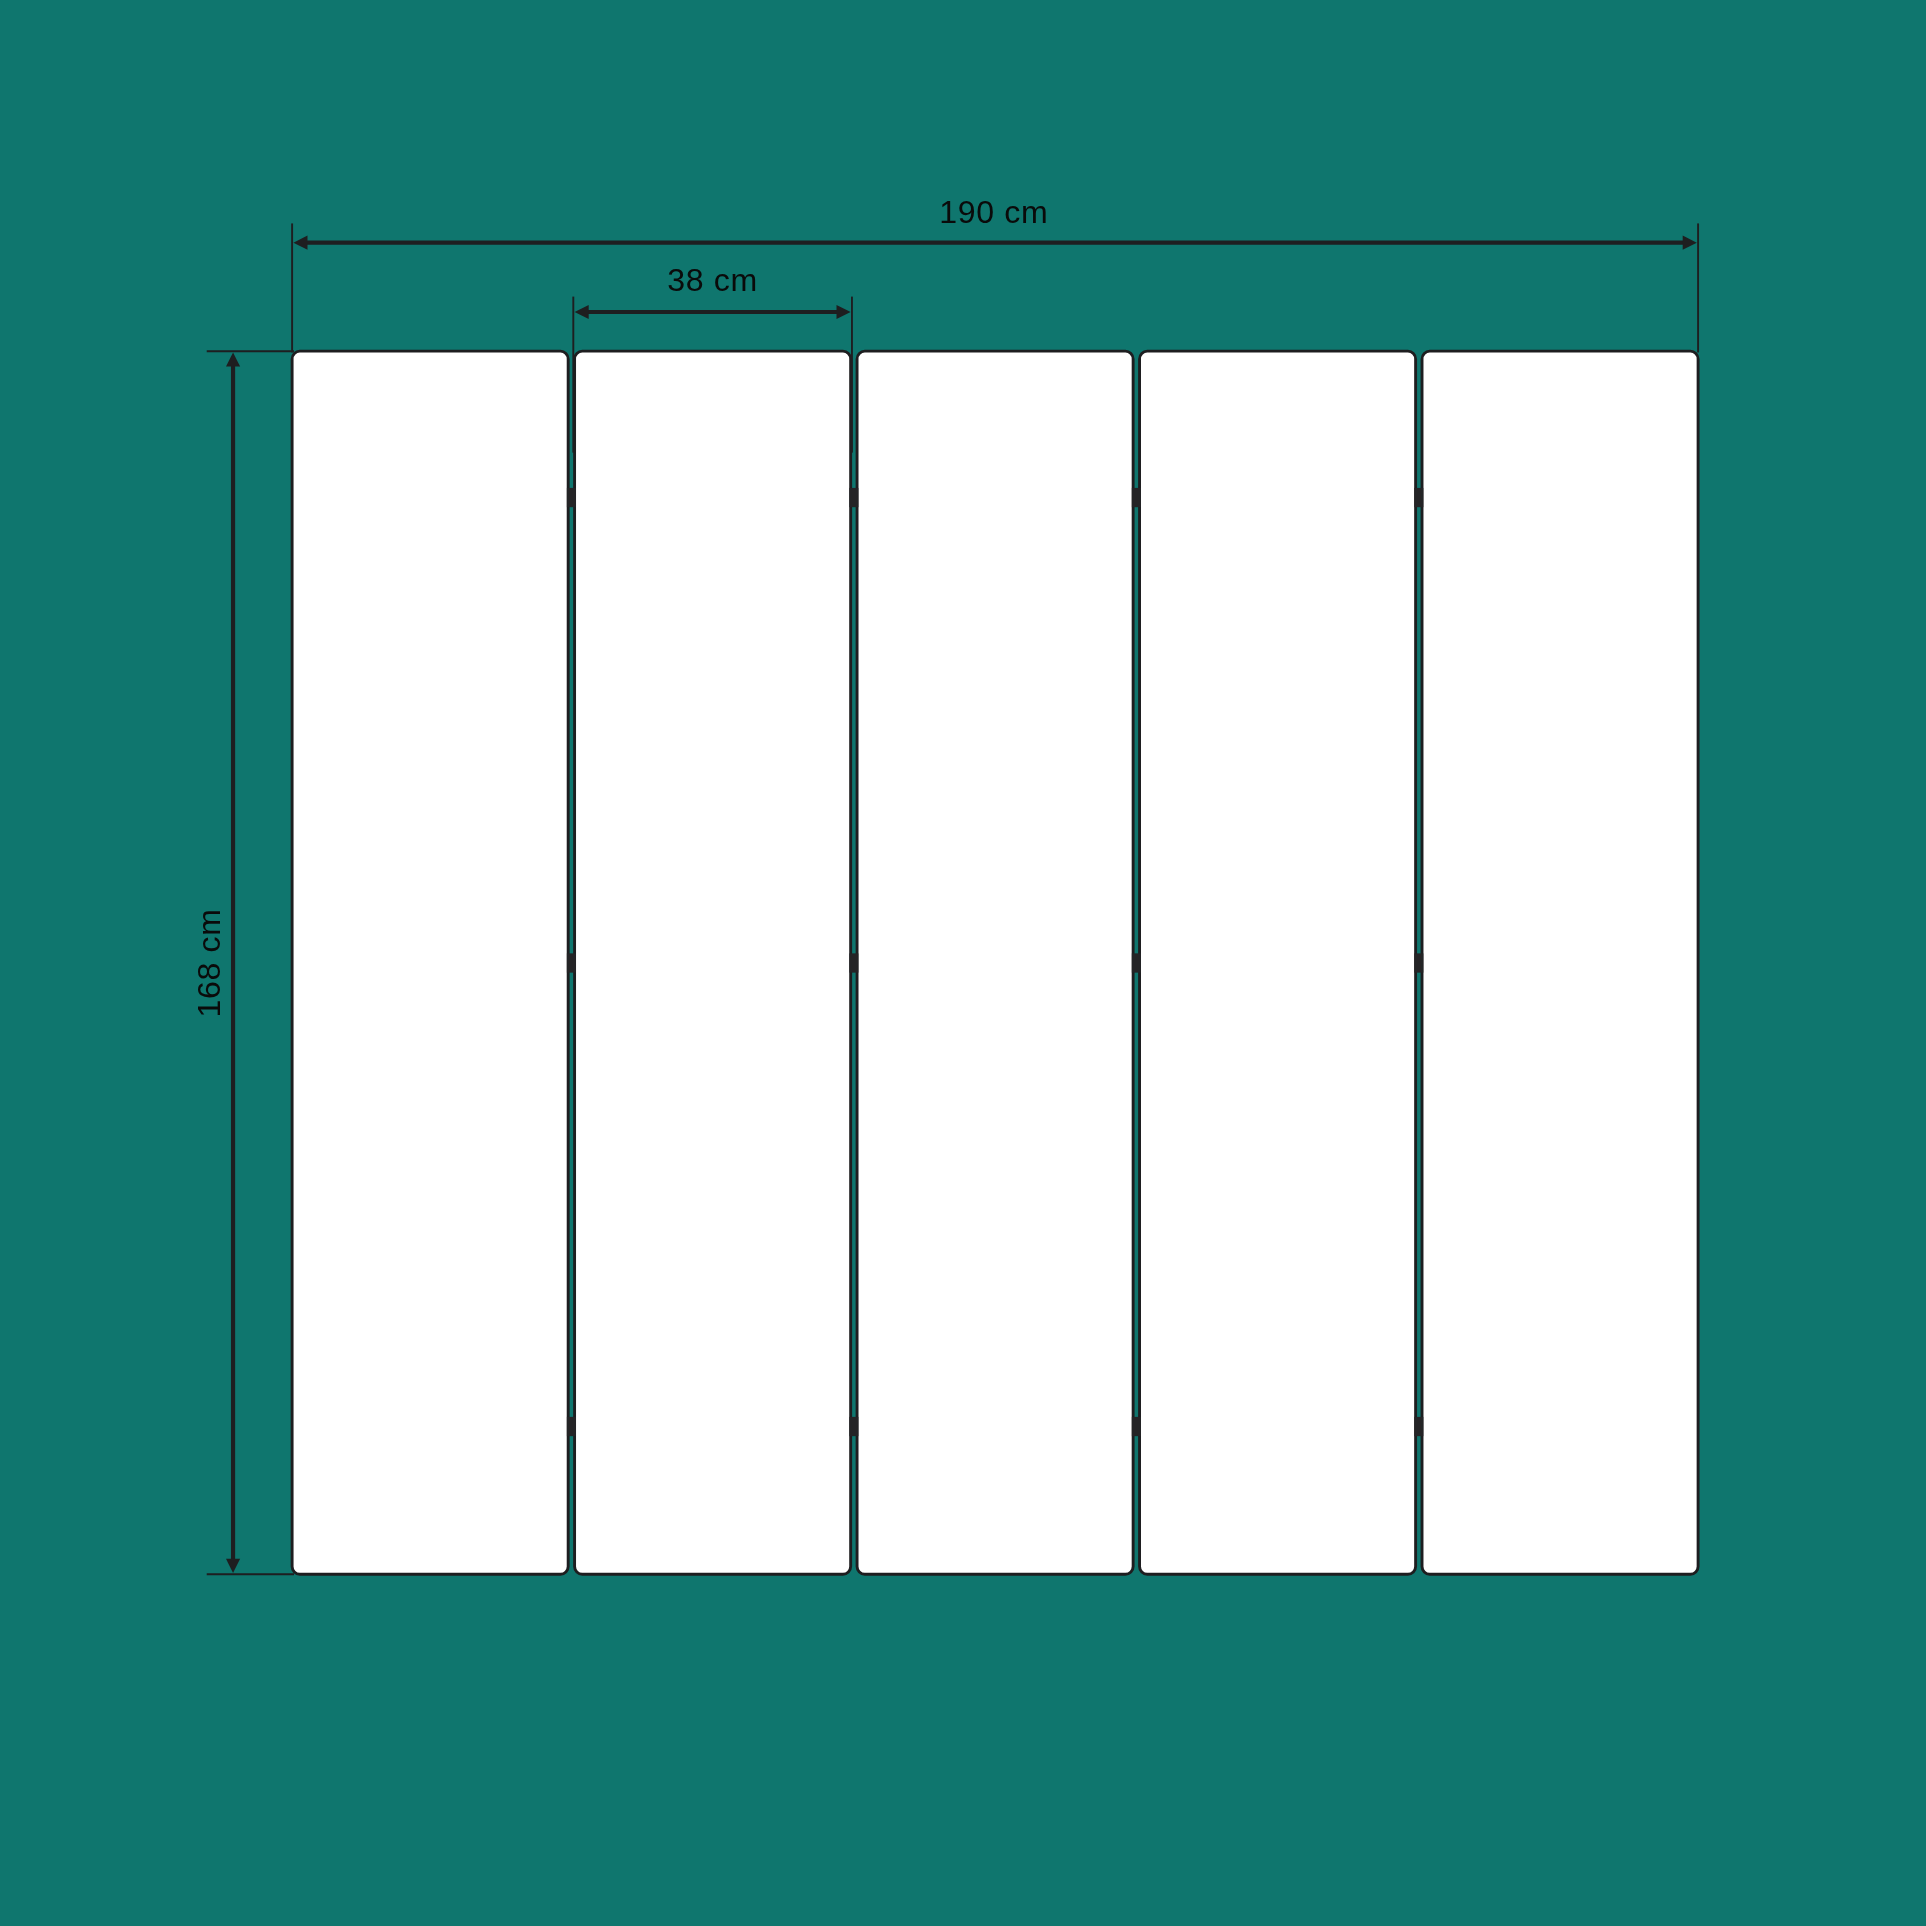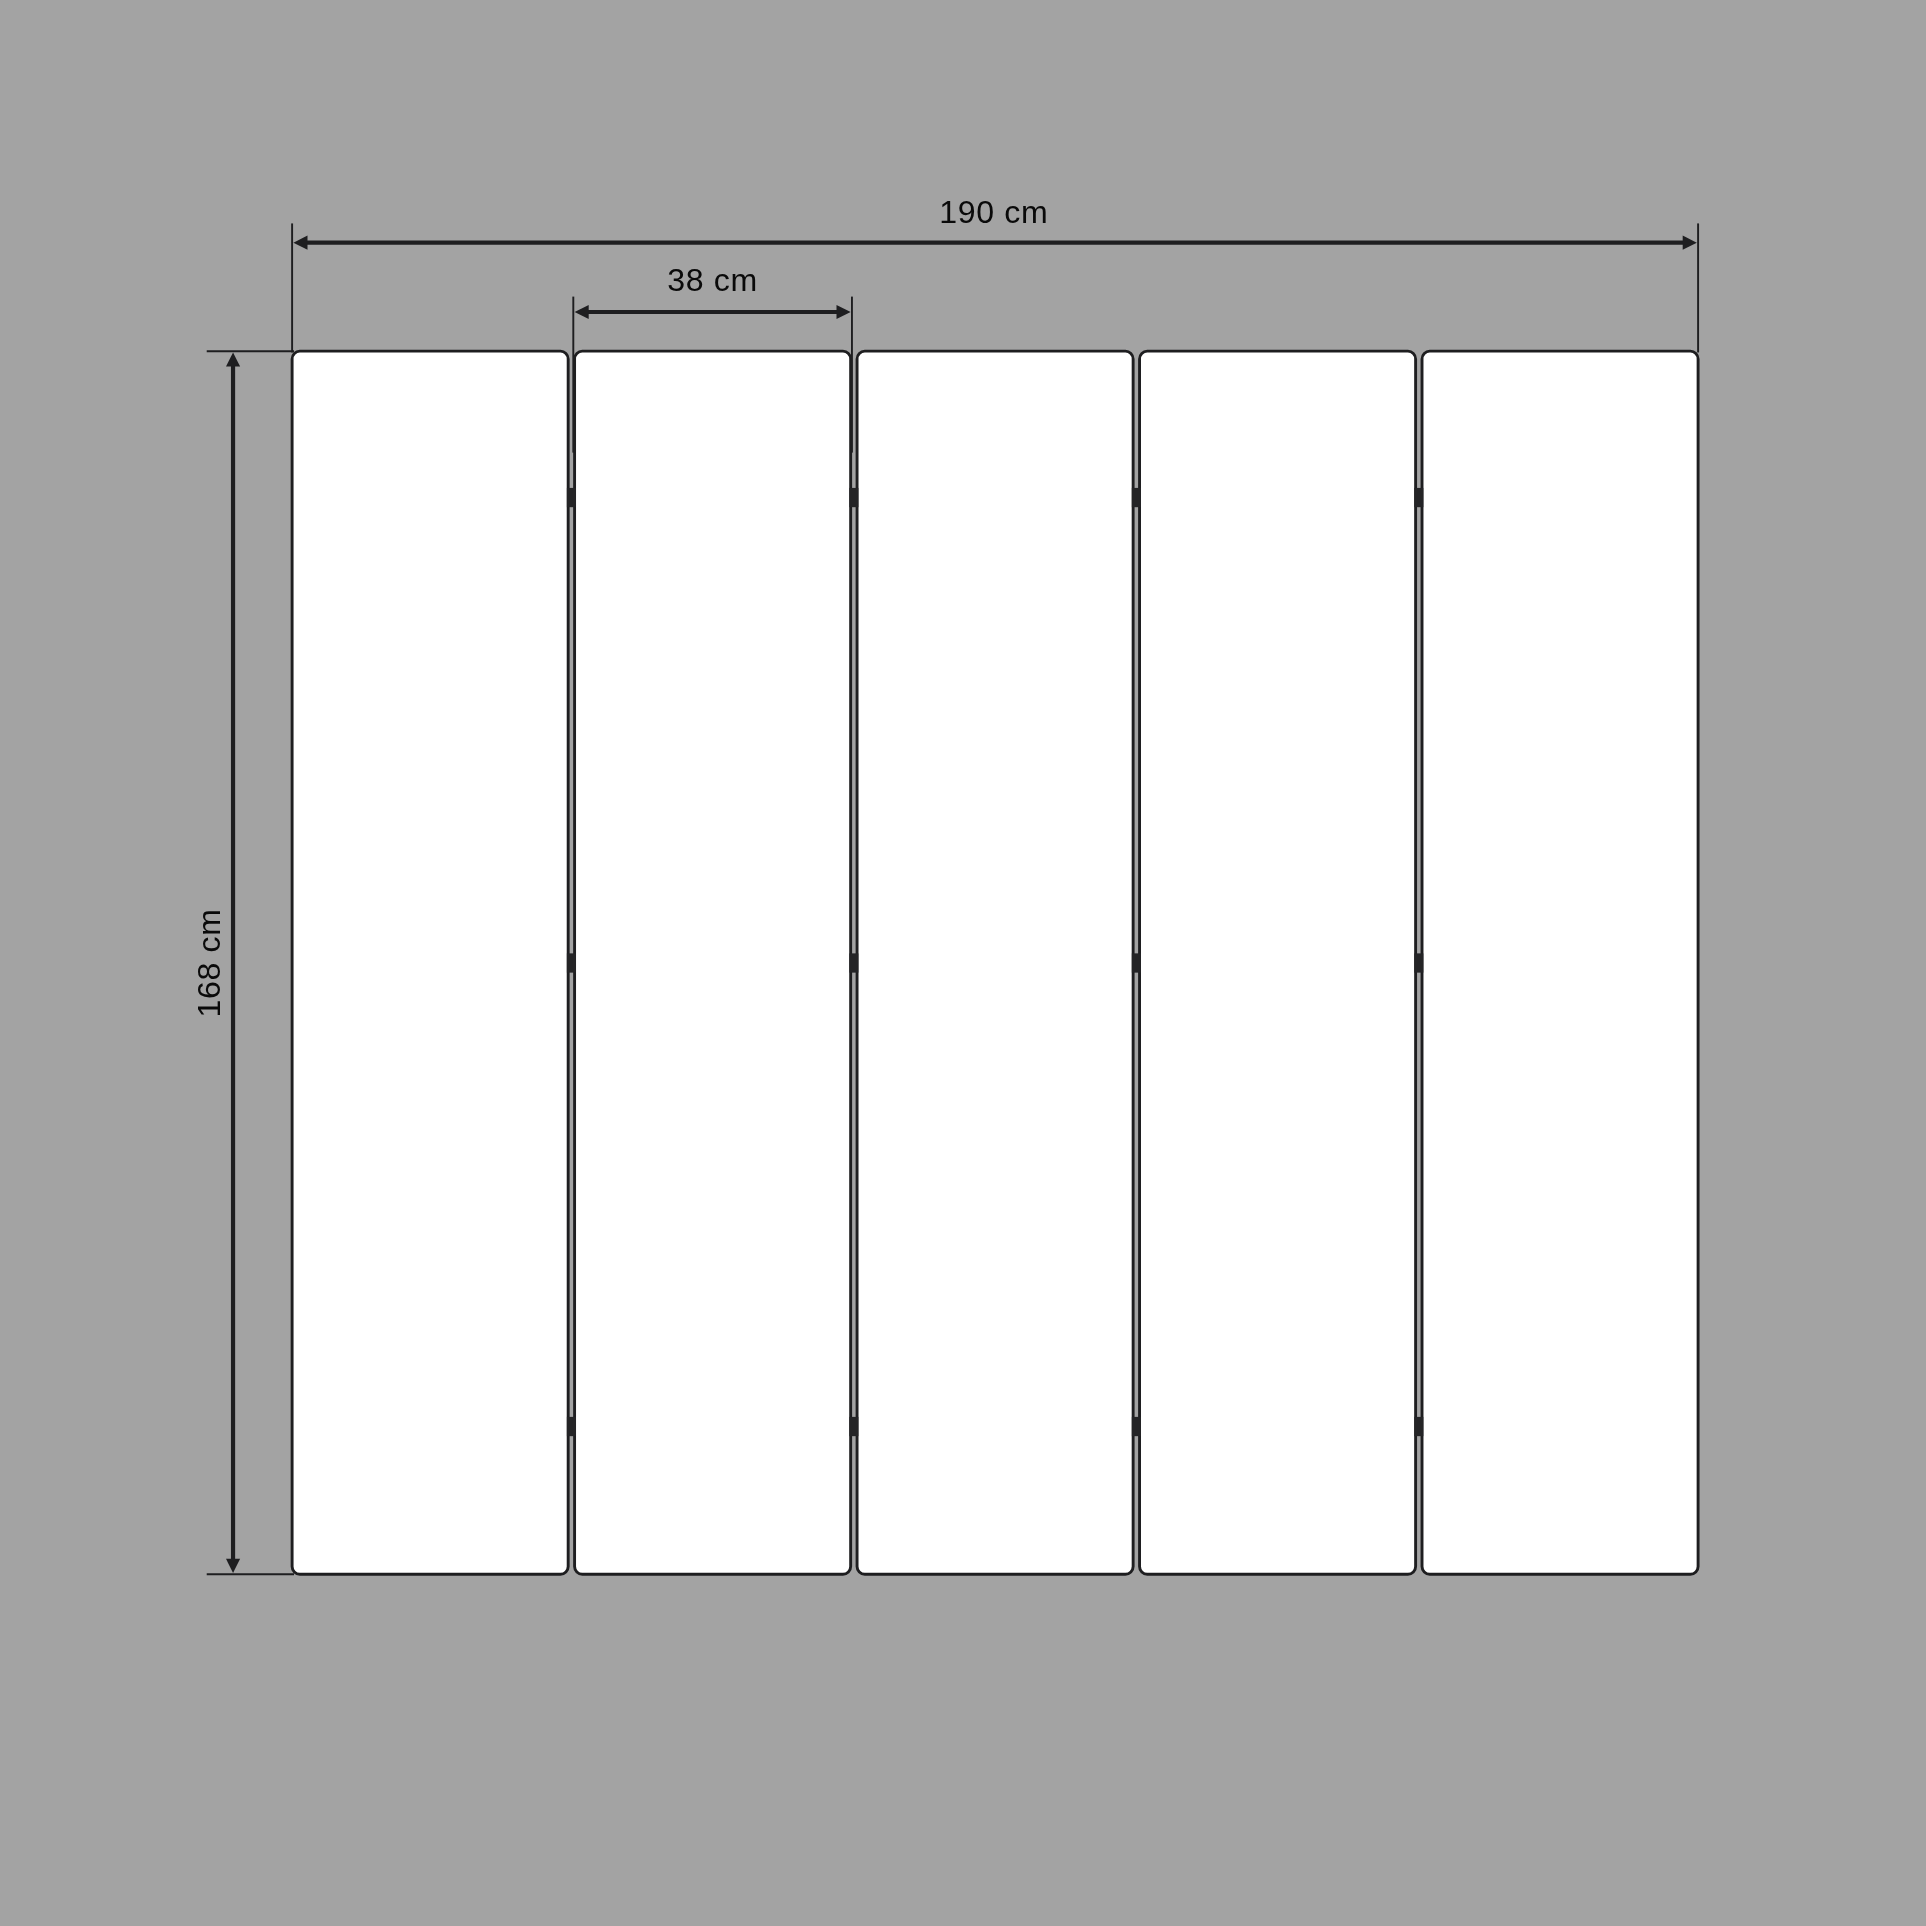--- a/index.html
+++ b/index.html
@@ -8,21 +8,21 @@
     background: #ffffff;
   }
   body {
     width: 1926px;
     height: 1926px;
     font-family: "Liberation Sans", sans-serif;
   }
   #drawing-wrap {
     width: 1926px;
     height: 1926px;
-    background: #a3a3a3;
+    background: #0f766e;
   }
   svg { display: block; }
   .panel {
     fill: #ffffff;
     stroke: #1e1e20;
     stroke-width: 4.5px;
   }
   .hinge {
     fill: #242426;
     stroke: none;

